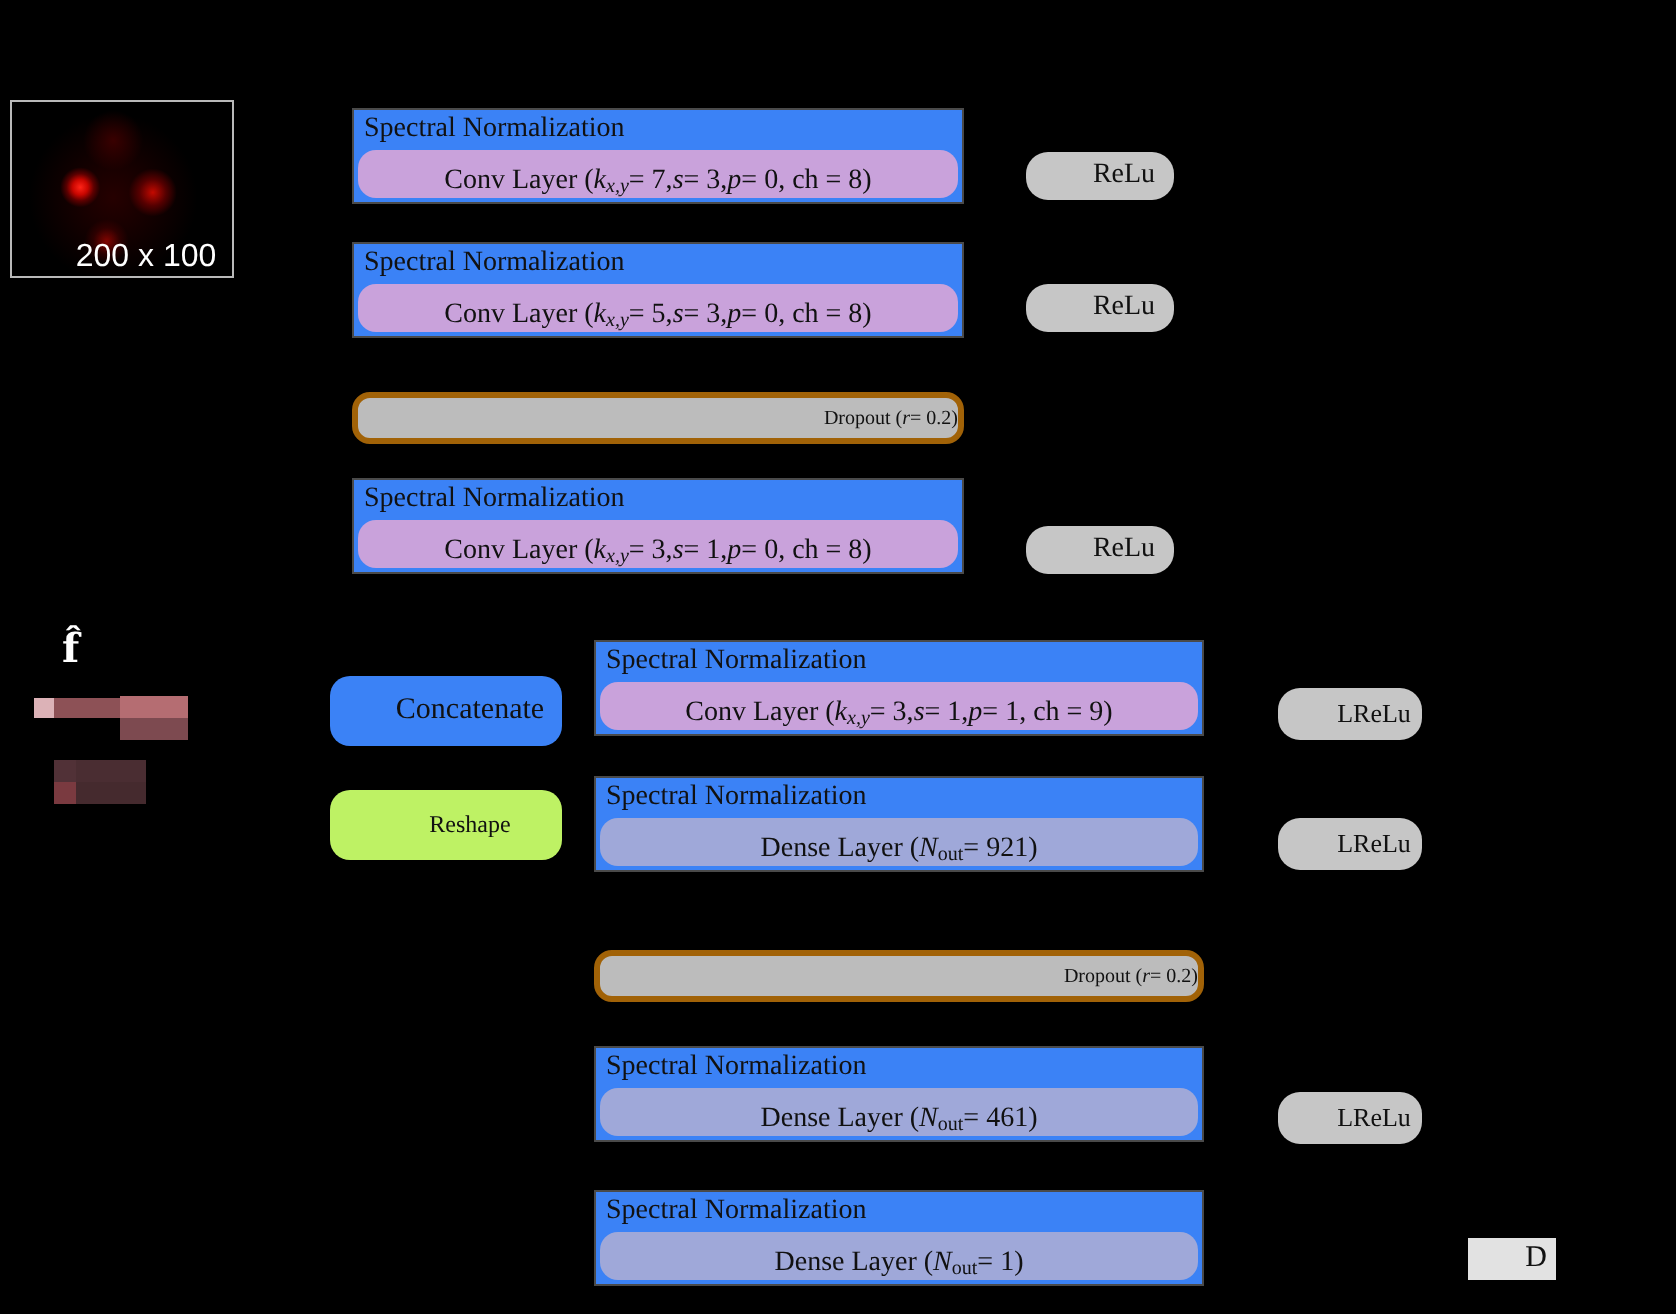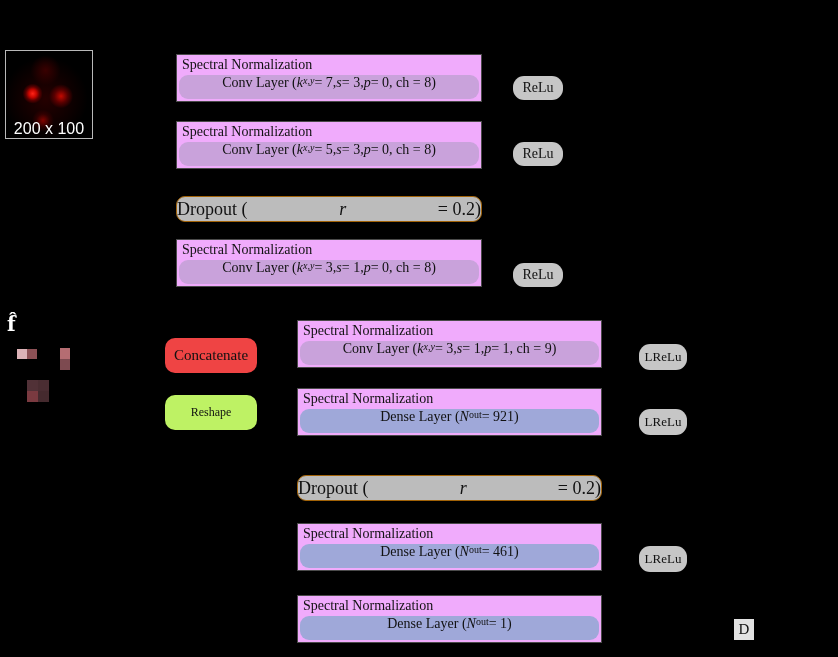--- a/index.html
+++ b/index.html
@@ -4,21 +4,21 @@
 <style>
   html, body { margin: 0; padding: 0; }
   body {
     width: 838px; height: 657px;
     background: #000;
     position: relative;
     overflow: hidden;
     font-family: "Liberation Serif", serif;
     color: #111;
   }
-  .abs { position: absolute; }
+  .abs { position: absolute; padding-left: 24px; }
 
   
   .input-img {
     left: 5px; top: 50px; width: 86px; height: 87px;
     border: 1px solid #b9b9b9;
     background:
       radial-gradient(circle 10px at 31% 49%, #ff2418 0%, #c90600 38%, rgba(130,0,0,0.65) 68%, rgba(60,0,0,0) 100%),
       radial-gradient(circle 12px at 64% 52%, rgba(205,10,0,0.95) 0%, rgba(140,0,0,0.55) 55%, rgba(60,0,0,0) 100%),
       radial-gradient(circle 11px at 43% 80%, rgba(150,5,0,0.85) 0%, rgba(85,0,0,0.4) 60%, rgba(40,0,0,0) 100%),
       radial-gradient(circle 15px at 46% 22%, rgba(95,0,0,0.55) 0%, rgba(40,0,0,0) 100%),
@@ -48,52 +48,52 @@
   .sq-b1 { left: 60px; top: 348px; height: 11px; }
   .sq-b2 { left: 60px; top: 359px; height: 11px; }
   .sq-c1 { left: 27px; top: 380px; width: 11px; height: 11px; }
   .sq-c2 { left: 38px; top: 380px; width: 11px; height: 11px; }
   .sq-c3 { left: 27px; top: 391px; width: 11px; height: 11px; }
   .sq-c4 { left: 38px; top: 391px; width: 11px; height: 11px; }
 
   
   .sn-block {
     width: 306px;
-    background: #f0abfc;
+    background: #3b82f6;
     border: 1px solid #4a4a4a;
     padding: 0 2px 2px 2px;
     box-sizing: border-box;
   }
   .sn-header {
     font-size: 14px; line-height: 20px;
     padding-left: 3px;
     white-space: nowrap;
   }
   .pill {
     height: 24px; border-radius: 9px;
-    display: flex; align-items: flex-start; justify-content: center;
+    display: flex; align-items: flex-end; justify-content: center;
     font-size: 14px; white-space: nowrap;
   }
 
   .blk-conv1 { left: 176px; top: 54px; }
   .blk-conv2 { left: 176px; top: 121px; }
   .blk-conv3 { left: 176px; top: 239px; }
   .blk-conv4 { left: 297px; top: 320px; width: 305px; }
   .blk-dense512 { left: 297px; top: 388px; width: 305px; }
   .blk-dense256 { left: 297px; top: 523px; width: 305px; }
   .blk-dense1   { left: 297px; top: 595px; width: 305px; }
 
   
   .dropout {
     width: 306px; height: 26px;
-    border: 1px solid #a16207;
+    border: 3px solid #a16207;
     border-radius: 9px;
     box-sizing: border-box;
-    display: flex; align-items: center; justify-content: space-between;
-    font-size: 18px;
+    display: flex; align-items: center; justify-content: flex-end;
+    font-size: 10px;
   }
   .drop1 { left: 176px; top: 196px; }
   .drop2 { left: 297px; top: 475px; width: 305px; }
 
   
   .act {
     border-radius: 11px;
     display: flex; align-items: center; justify-content: center;
     font-size: 14px;
   }
@@ -139,21 +139,21 @@
 
 <div class="abs fsq sq-a1" style="background-color: rgb(220, 178, 183);"></div>
 <div class="abs fsq sq-a2" style="background-color: rgb(141, 81, 86);"></div>
 <div class="abs fsq sq-b1" style="background-color: rgb(181, 109, 114);"></div>
 <div class="abs fsq sq-b2" style="background-color: rgb(125, 74, 80);"></div>
 <div class="abs fsq sq-c1" style="background-color: rgb(81, 49, 55);"></div>
 <div class="abs fsq sq-c2" style="background-color: rgb(74, 45, 50);"></div>
 <div class="abs fsq sq-c3" style="background-color: rgb(122, 58, 64);"></div>
 <div class="abs fsq sq-c4" style="background-color: rgb(69, 42, 46);"></div>
 
-<div class="abs op concat" style="background-color: #ef4444;">
+<div class="abs op concat" style="background-color: #3b82f6;">
   <span>Concatenate</span>
 </div>
 <div class="abs op reshape" style="background-color: #bef264;">
   <span>Reshape</span>
 </div>
 
 <div class="abs sn-block blk-conv1">
   <div class="sn-header">Spectral Normalization</div>
   <div class="pill" style="background-color: rgb(201, 162, 219);">
       <span class="seg-r">Conv Layer (</span>

